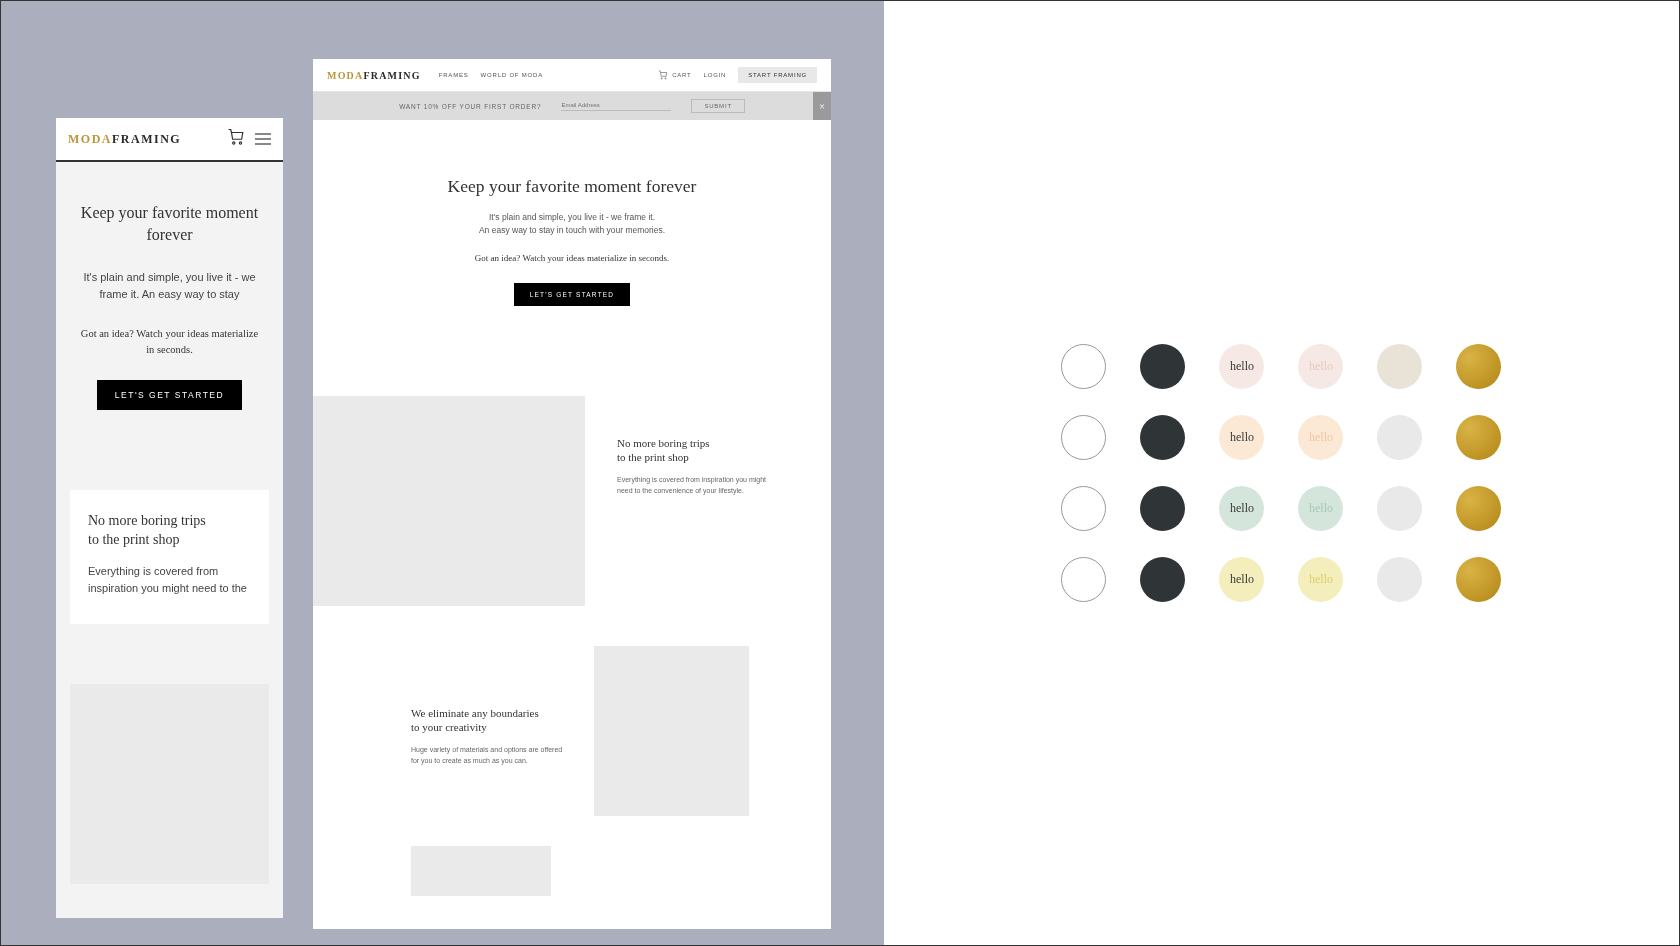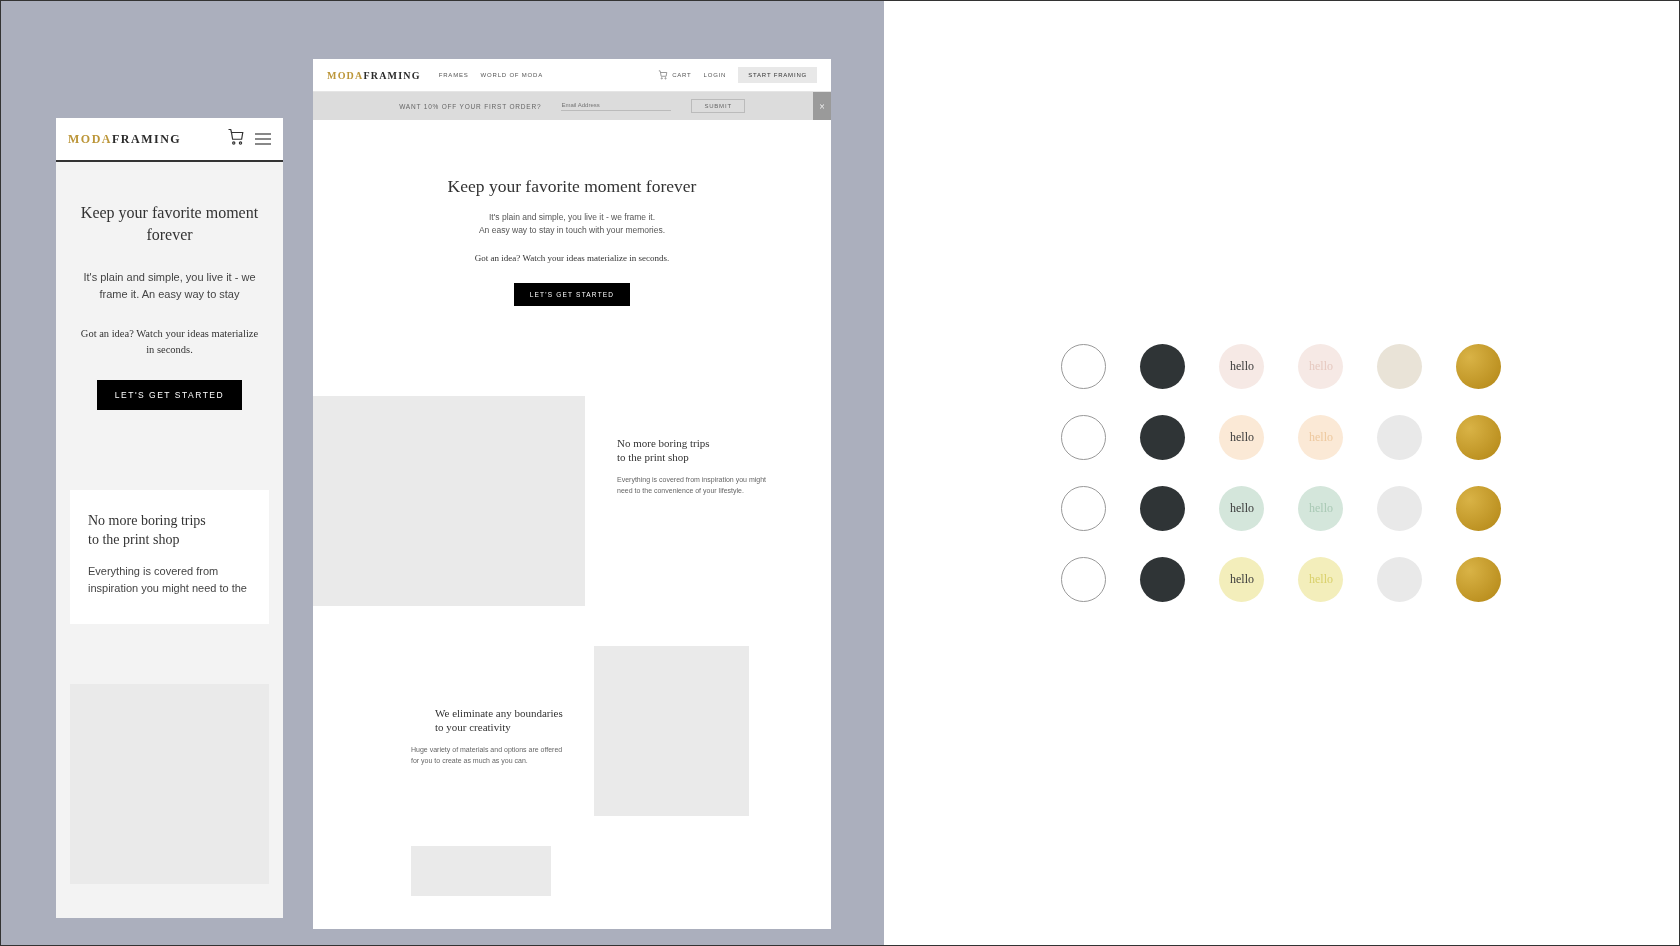--- a/index.html
+++ b/index.html
@@ -156,21 +156,21 @@
       <div class="d-block">
         <div class="d-img"></div>
         <div class="d-text">
           <h2 style="white-space:pre-line;">No more boring trips
 to the print shop</h2>
           <p>Everything is covered from inspiration you might need to the convenience of your lifestyle.</p>
         </div>
       </div>
       <div class="d-block2">
         <div class="d-text2">
-          <h2 style="white-space:pre-line;margin-left:24px;">We eliminate any boundaries
+          <h2 style="white-space:pre-line;">We eliminate any boundaries
 to your creativity</h2>
           <p>Huge variety of materials and options are offered for you to create as much as you can.</p>
         </div>
         <div class="d-img2"></div>
       </div>
       <div class="d-img3"></div>
     </div>
 
   </div>
 

